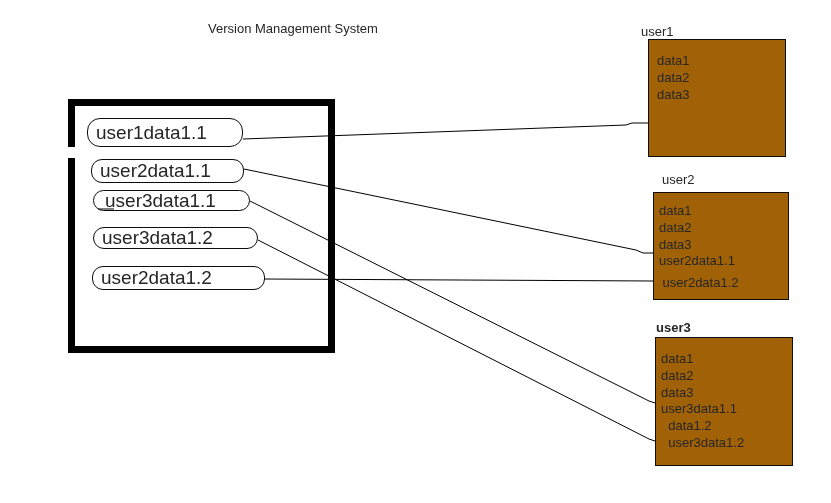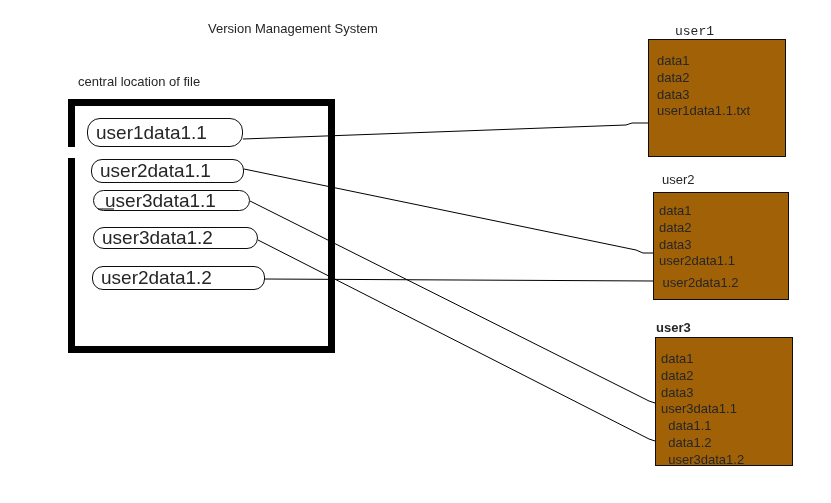--- a/index.html
+++ b/index.html
@@ -40,21 +40,21 @@
   
   .user-box{
     position:absolute;box-sizing:border-box;
     border:1.5px solid #0d0d0d;background:#a16207;
   }
   .u1{left:648px;top:39px;width:138px;height:118px;padding:13px 0 0 8px;}
   .u2{left:653px;top:192px;width:136px;height:108px;padding:10px 0 0 5px;}
   .u3{left:655px;top:337px;width:138px;height:129px;padding:13px 0 0 5px;}
   .row{font-size:13px;line-height:16.8px;white-space:pre;min-height:4px;}
   .blank-row{height:5px;line-height:5px;}
-  .u-label1{left:675px;top:24px;font-family:Liberation Mono, monospace;}
+  .u-label1{left:641px;top:24px;}
   .u-label2{left:662px;top:172px;}
   .u-label3{left:656px;top:320px;font-weight:bold;}
   svg.connectors{
     position:absolute;left:0;top:0;width:831px;height:503px;
     pointer-events:none;z-index:5;
   }
   svg.connectors polyline{fill:none;stroke:#000000;stroke-width:1;}
 </style>
 </head>
 <body>
@@ -64,21 +64,20 @@
   <svg class="connectors" viewBox="0 0 831 503" xmlns="http://www.w3.org/2000/svg">
     <polyline points="243,139 626,125 632,123 648,123"></polyline>
     <polyline points="244,169 636,250 643,253 653,253"></polyline>
     <polyline points="250,201 649,401 655,403"></polyline>
     <polyline points="258,240 649,439 655,441"></polyline>
     <polyline points="264,279 653,281"></polyline>
     <polyline points="98,209 114,209"></polyline>
   </svg>
 
   <div class="txt title">Version Management System</div>
-  <div class="txt central-label">central location of file</div>
 
   <div class="central-box"></div>
   <div class="border-gap"></div>
 
   <div class="pill p1">
     <span>user1data1.1</span>
   </div>
   <div class="pill p2">
     <span>user2data1.1</span>
   </div>
@@ -90,37 +89,35 @@
   </div>
   <div class="pill p5">
     <span>user2data1.2</span>
   </div>
 
   <div class="txt u-label1">user1</div>
   <div class="user-box u1">
       <div class="row">data1</div>
       <div class="row">data2</div>
       <div class="row">data3</div>
-      <div class="row">user1data1.1.txt</div>
     </div>
 
   <div class="txt u-label2">user2</div>
   <div class="user-box u2">
       <div class="row">data1</div>
       <div class="row">data2</div>
       <div class="row">data3</div>
       <div class="row">user2data1.1</div>
       <div class="row blank-row"></div>
       <div class="row"> user2data1.2</div>
     </div>
 
   <div class="txt u-label3">user3</div>
   <div class="user-box u3">
       <div class="row">data1</div>
       <div class="row">data2</div>
       <div class="row">data3</div>
       <div class="row">user3data1.1</div>
-      <div class="row">  data1.1</div>
       <div class="row">  data1.2</div>
       <div class="row">  user3data1.2</div>
     </div>
 
 </div>
 
 </body></html>

